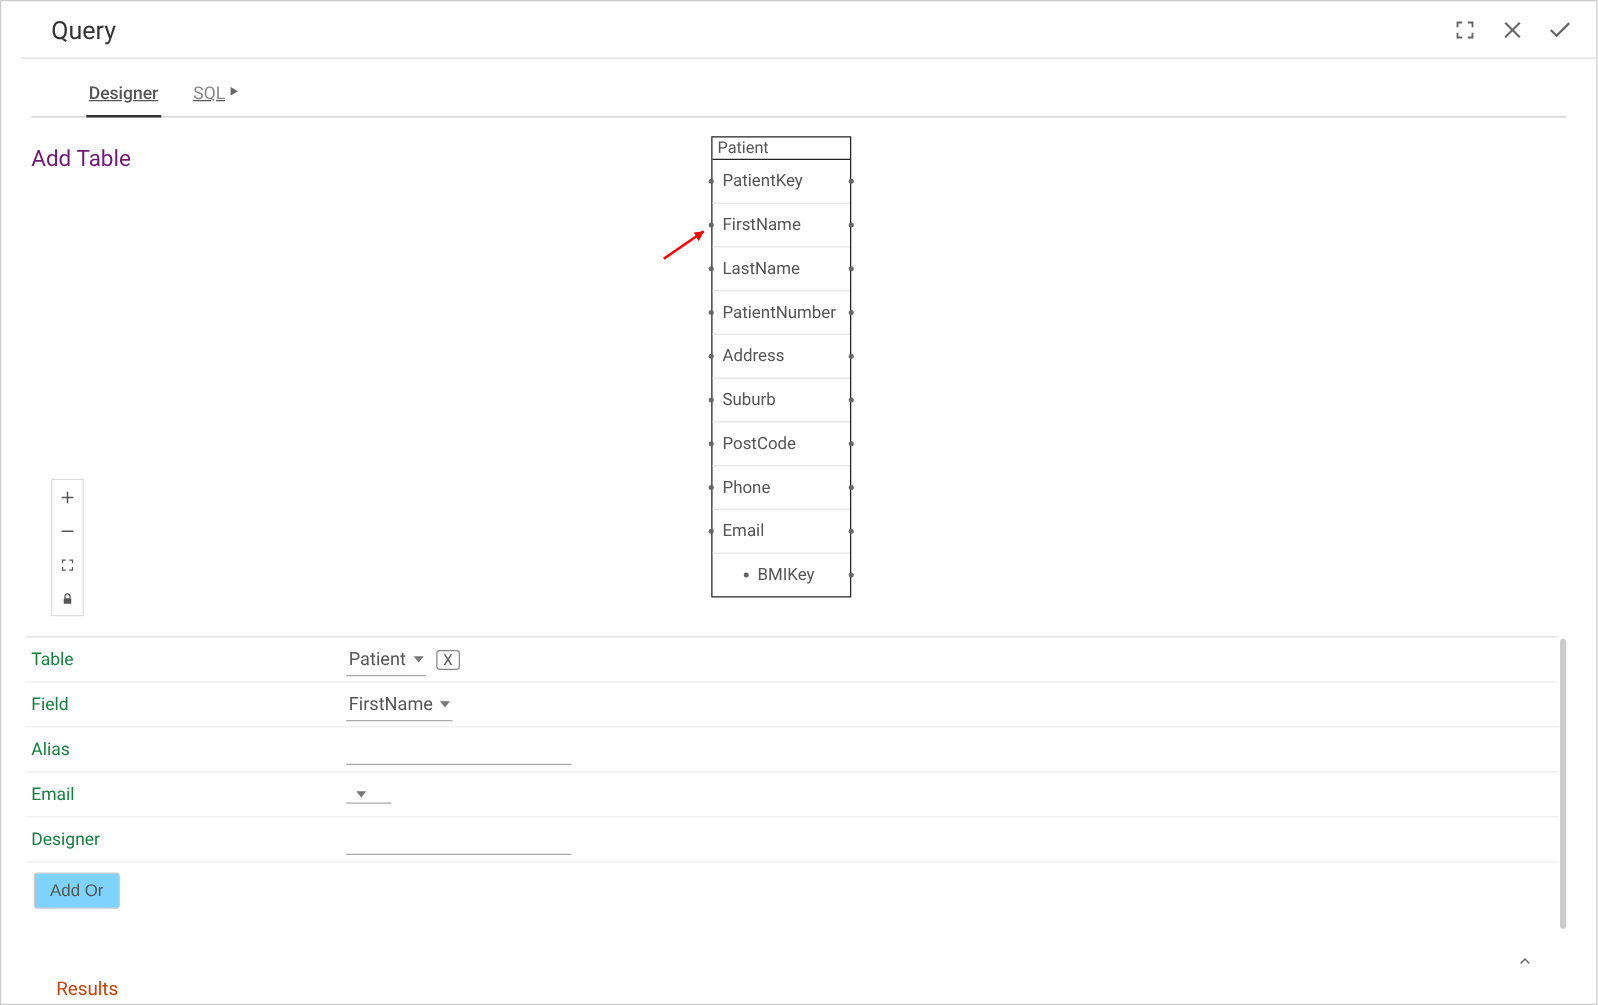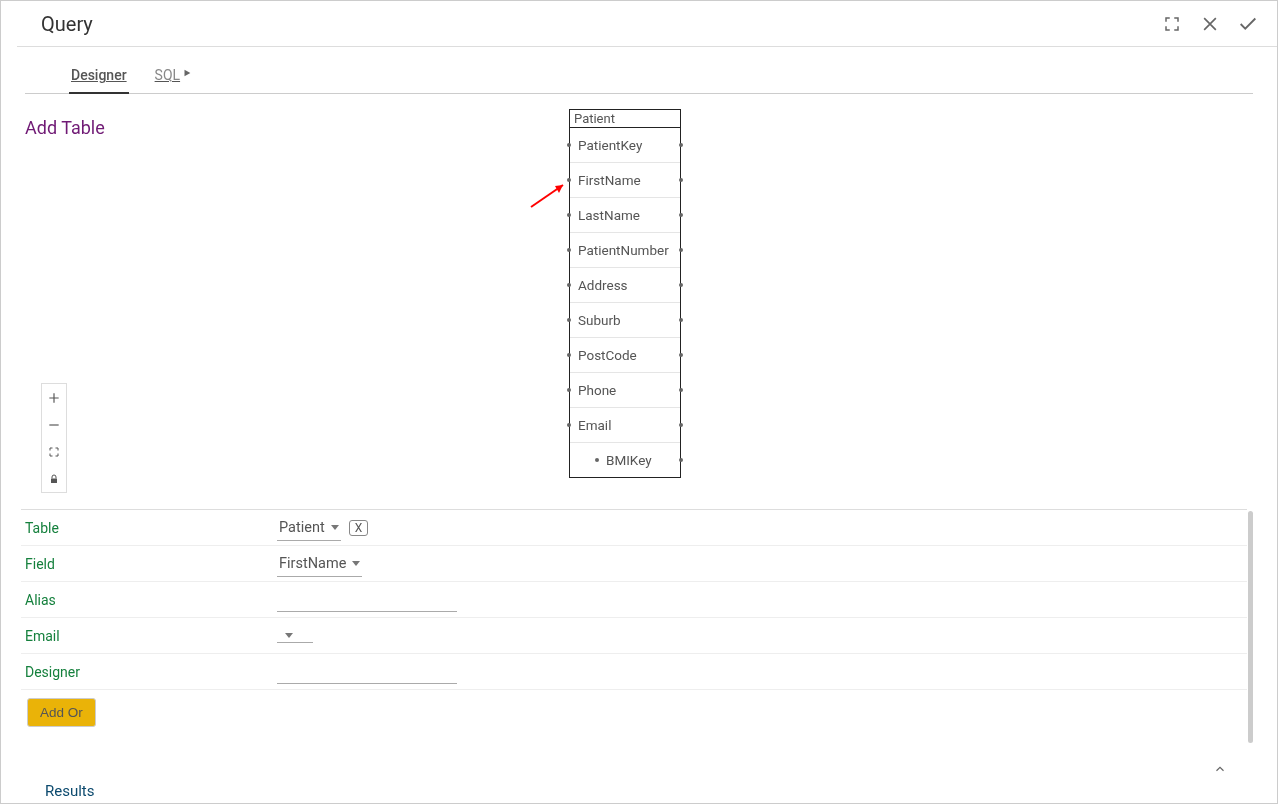--- a/index.html
+++ b/index.html
@@ -208,40 +208,40 @@
     border-radius: 3px;
     display: flex;
     align-items: center;
     justify-content: center;
     cursor: pointer;
     margin-left: 10px;
   }
   .checkbox svg { width: 14px; height: 14px; }
   .add-or-btn {
     border: 1px solid #ccc;
-    background: #eab308;
+    background: #7dd3fc;
     padding: 6px 12px;
     border-radius: 3px;
     cursor: pointer;
     font-size: 13.5px;
     color: #555;
     margin: 8px 0 0 6px;
   }
   .results-bar {
     position: absolute;
     left: 20px; right: 30px; bottom: 14px;
     height: 40px;
     display: flex;
     align-items: center;
     justify-content: space-between;
     padding: 0 20px 0 24px;
   }
   .results-bar .label {
     font-size: 15px;
-    color: #0c4a6e;
+    color: #c2410c;
     margin-top: 44px;
   }
   .chevron-up {
     width: 14px; height: 14px;
     cursor: pointer;
   }
   .scrollbar {
     position: absolute;
     right: 24px;
     top: 510px;

